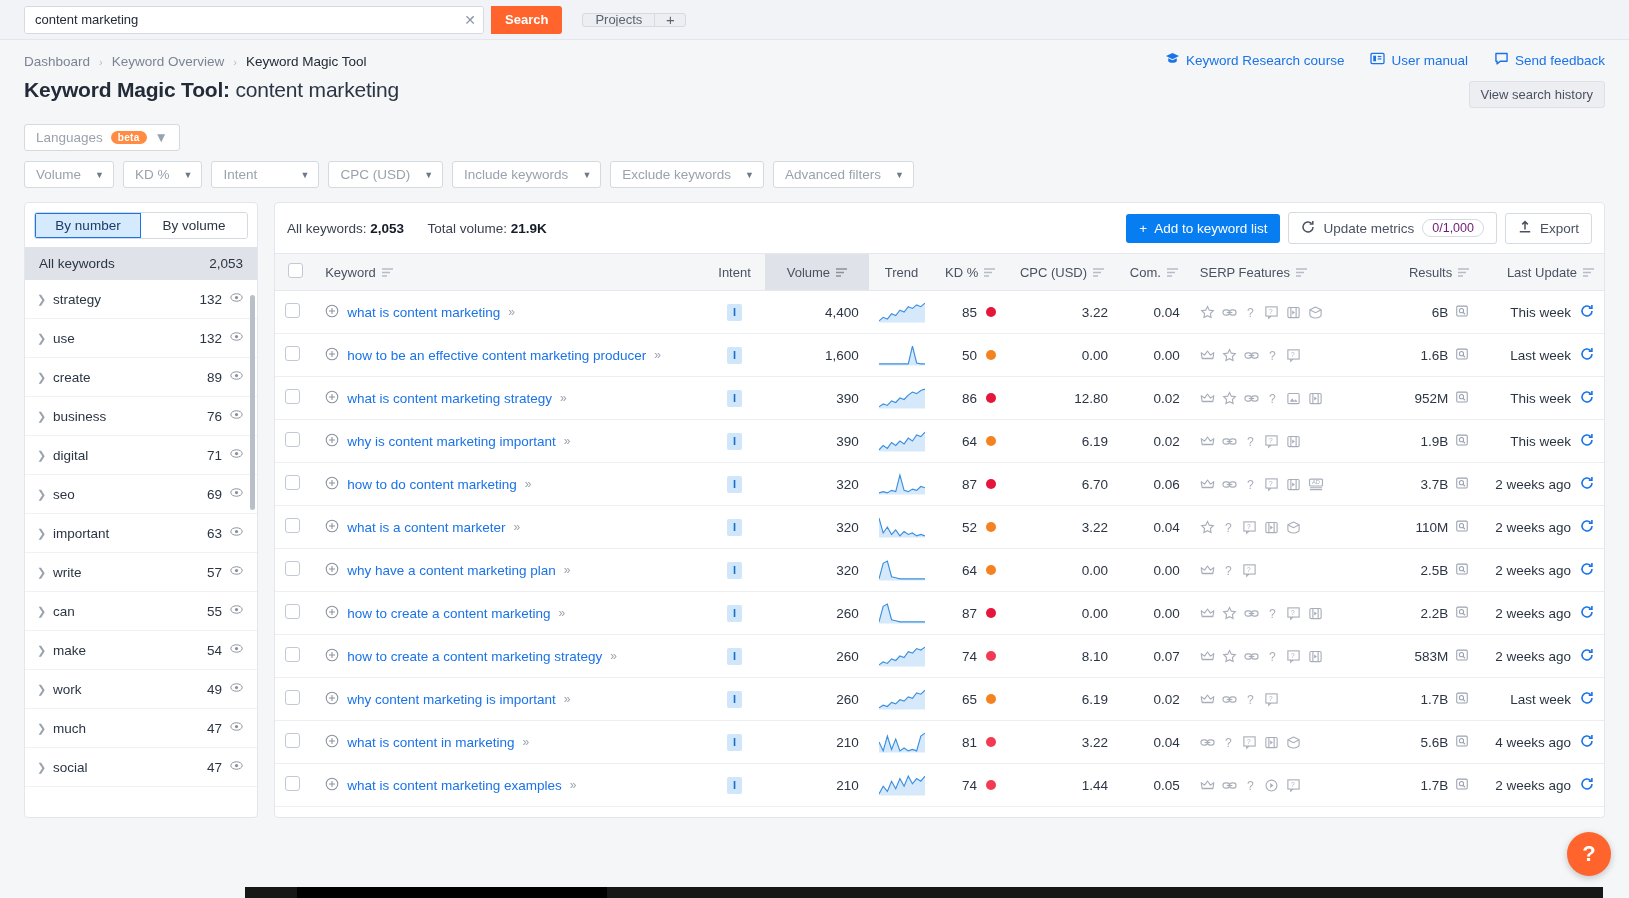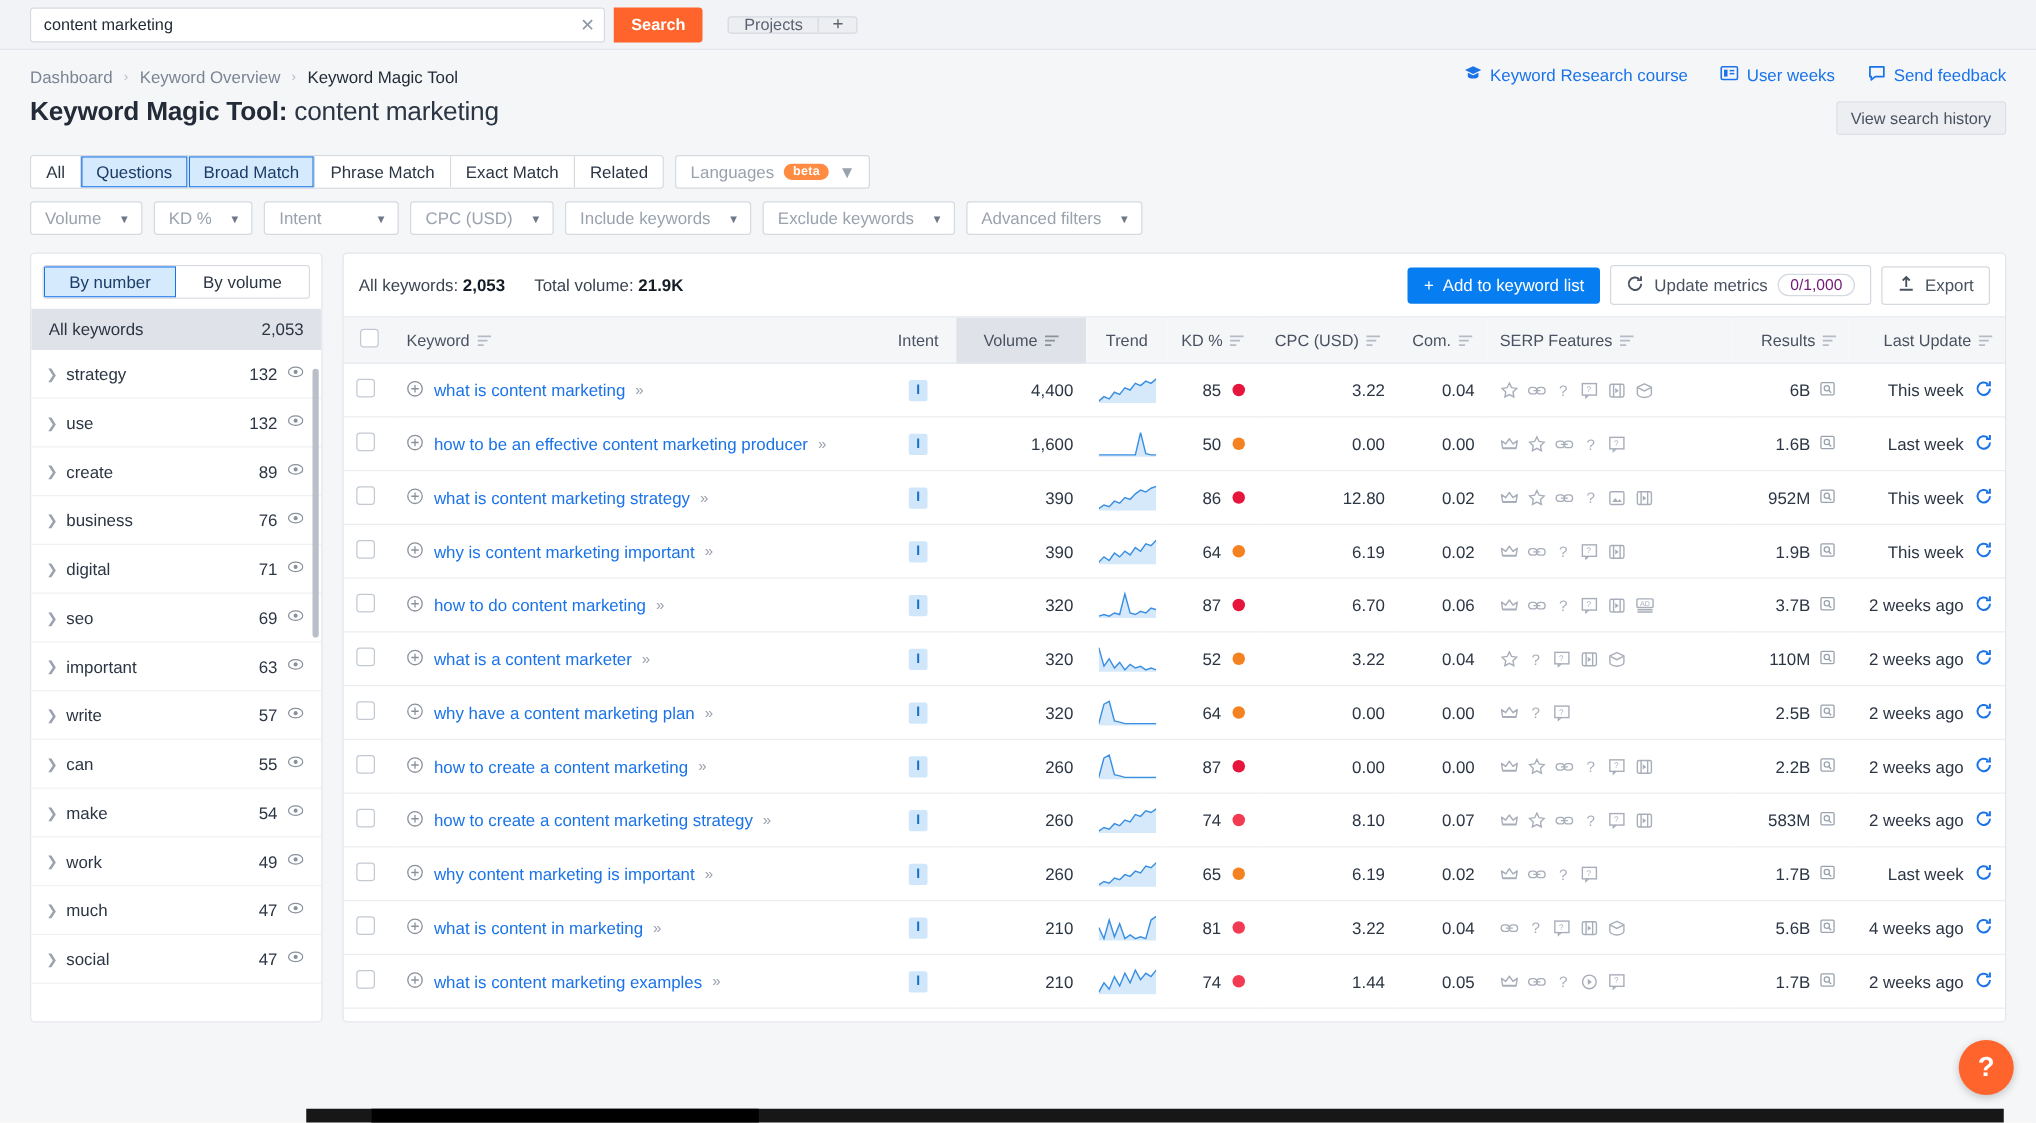--- a/index.html
+++ b/index.html
@@ -242,44 +242,36 @@
     </div>
     <div class="tl">
       <span>
         <svg width="15" height="13" viewBox="0 0 16 14">
             <rect x="1" y="1.5" width="14" height="11" rx="1.2" fill="none" stroke="#1a73e8" stroke-width="1.4"></rect>
             <rect x="3.4" y="4" width="3" height="6" fill="#1a73e8"></rect>
             <rect x="8.2" y="4.2" width="4" height="1.3" fill="#1a73e8"></rect>
             <rect x="8.2" y="6.8" width="4" height="1.3" fill="#1a73e8"></rect>
           </svg>
       </span>
-      <span>User weeks</span>
+      <span>User manual</span>
     </div>
     <div class="tl">
       <span>
         <svg width="15" height="13" viewBox="0 0 16 14">
             <path d="M2 1.6h12v8.4H6.6L3.2 12.8V10H2z" fill="none" stroke="#1a73e8" stroke-width="1.5" stroke-linejoin="round"></path>
           </svg>
       </span>
       <span>Send feedback</span>
     </div>
   </div>
 
   <button class="hist-btn">View search history</button>
 </div>
 
 <div class="tabsrow">
-  <div class="tabgroup">
-    <div class="tab">All</div>
-    <div class="tab sel">Questions</div>
-    <div class="tab sel">Broad Match</div>
-    <div class="tab">Phrase Match</div>
-    <div class="tab">Exact Match</div>
-    <div class="tab">Related</div>
-  </div>
   <div class="langbtn">
     <span>Languages</span>
     <span class="beta">beta</span>
     <span class="cv">▼</span>
   </div>
 </div>
 
 <div class="filtrow">
   <div class="fbtn">
     <span>Volume</span>

